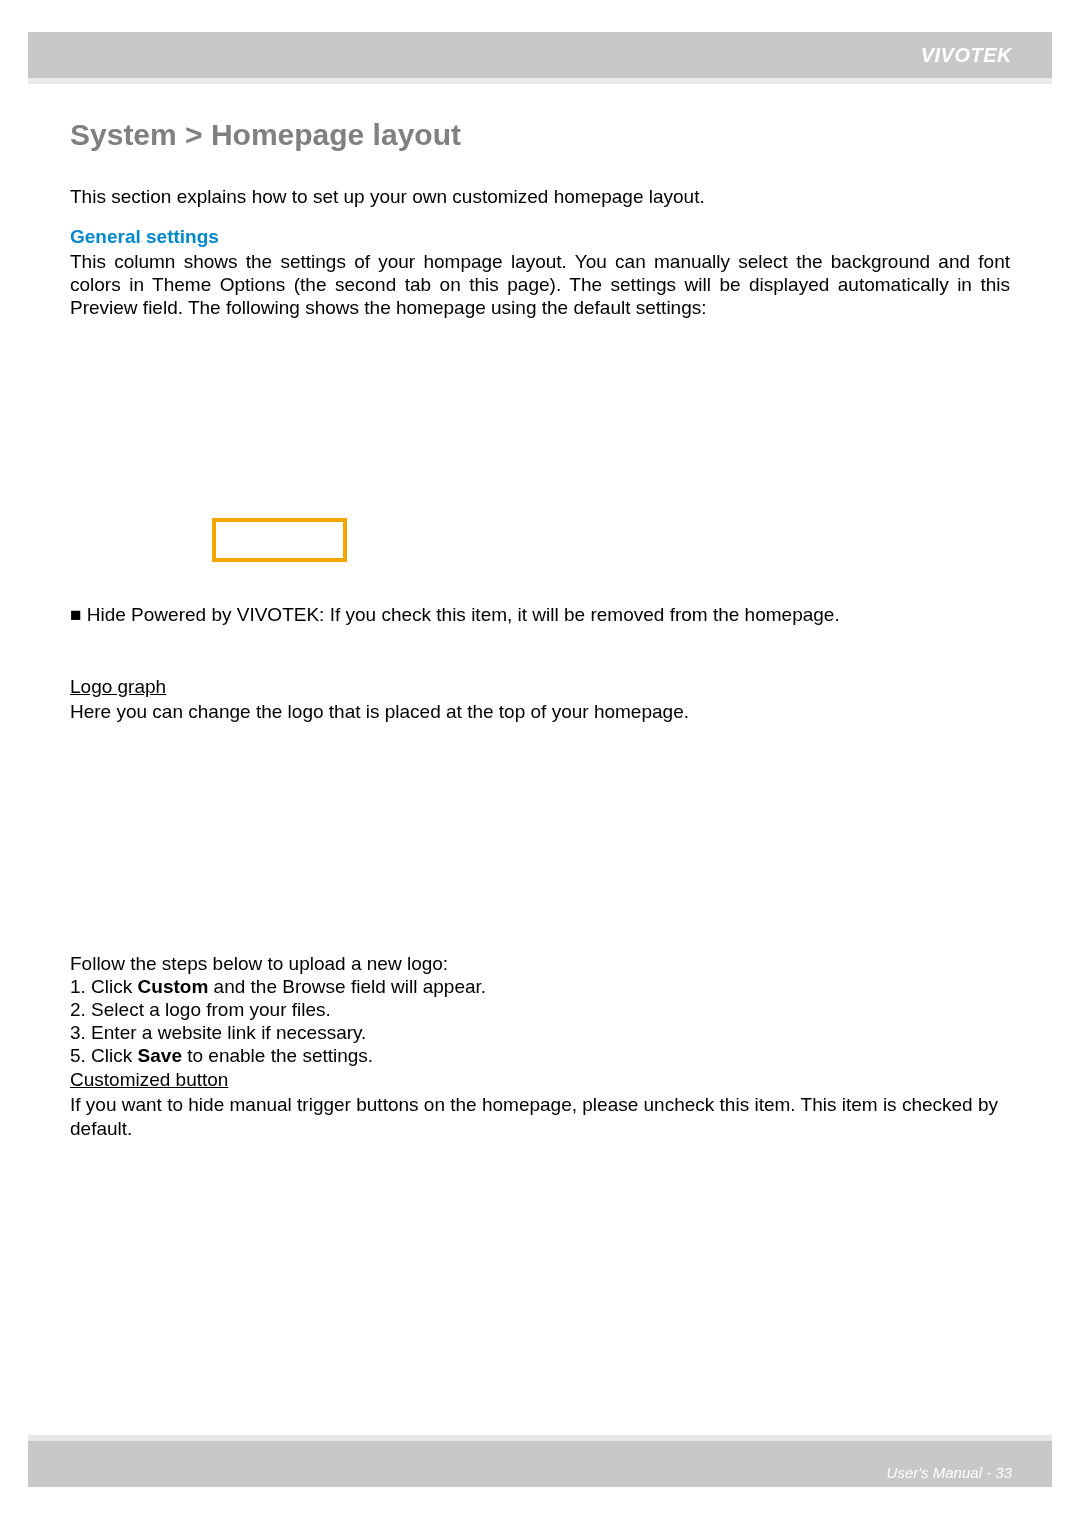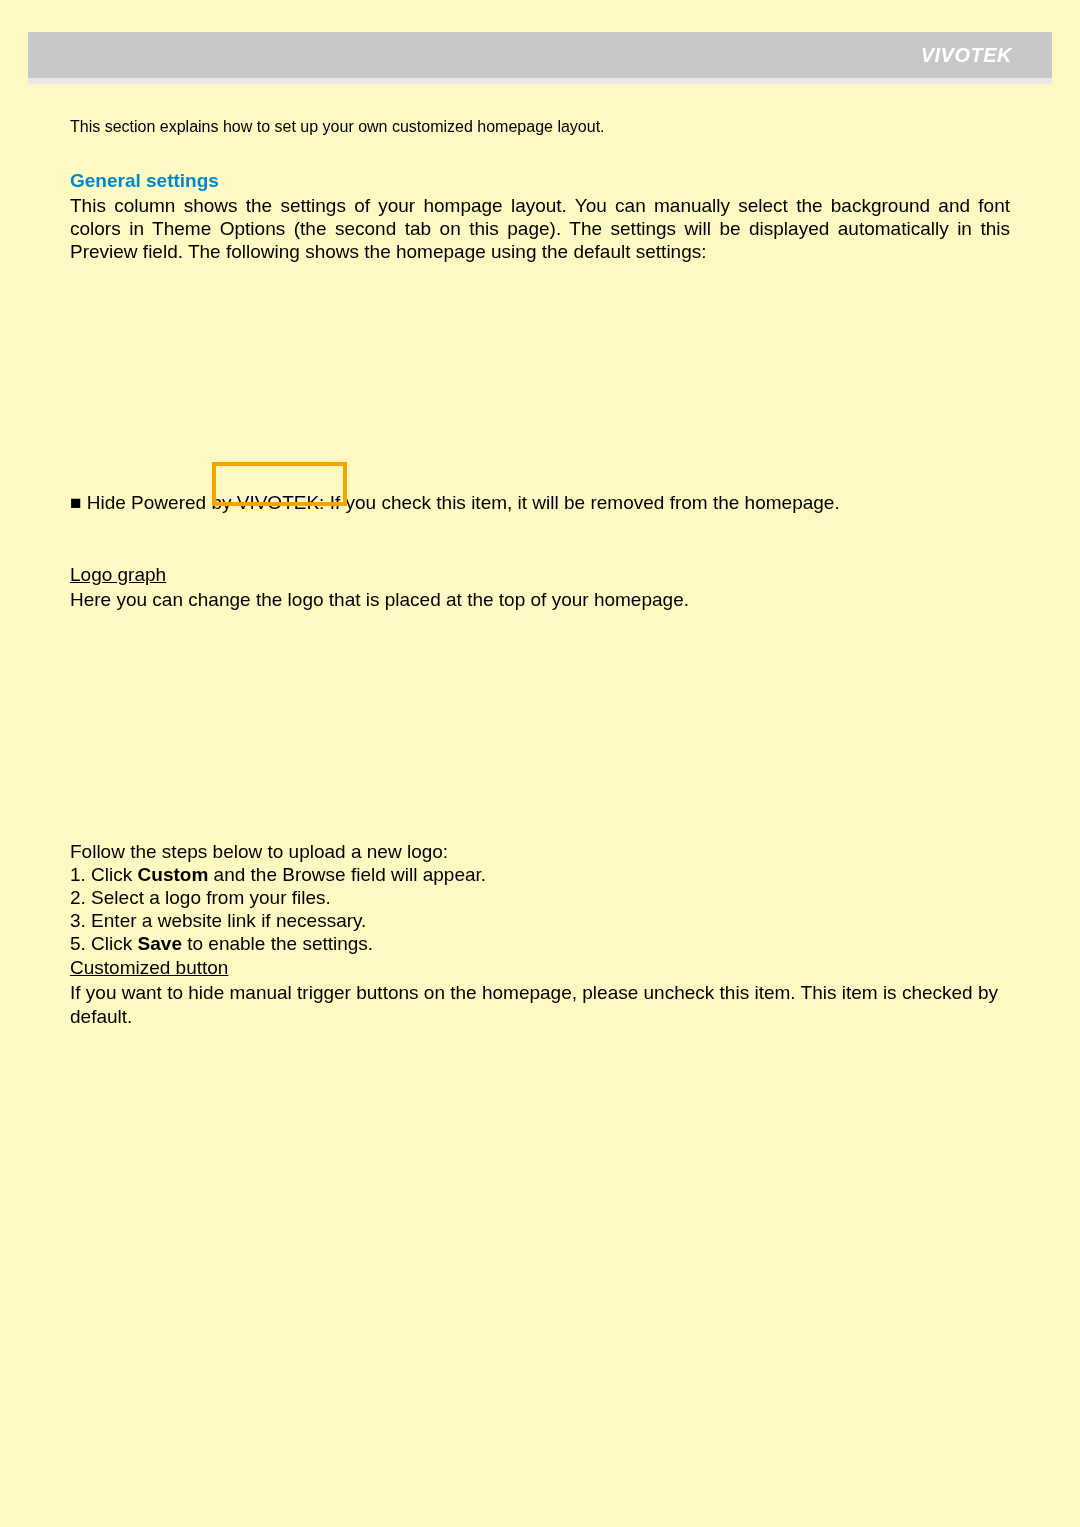--- a/index.html
+++ b/index.html
@@ -1,21 +1,21 @@
 <!DOCTYPE html>
 <html><head>
 <meta charset="utf-8">
 <style>
   * { margin: 0; padding: 0; box-sizing: border-box; }
   html, body { width: 1080px; height: 1527px; font-family: Arial, Helvetica, sans-serif; background: #c8c8c8; }
   .page {
     position: relative;
     width: 1080px;
     height: 1527px;
-    background: #fef9c3;
+    background: #ffffff;
   }
   .header-band {
     position: absolute;
     top: 32px;
     left: 28px;
     right: 28px;
     height: 52px;
     background: #c8c8c8;
     border-bottom: 6px solid #e9e9ea;
     display: flex;
@@ -36,23 +36,23 @@
     left: 70px;
     right: 70px;
   }
   .page-title {
     color: #808080;
     font-size: 30px;
     font-weight: bold;
     margin-bottom: 34px;
   }
   .intro {
-    font-size: 16px;
+    font-size: 19px;
     color: #000;
-    margin-bottom: 34px;
+    margin-bottom: 18px;
   }
   .section-heading {
     color: #0088cc;
     font-weight: bold;
     font-size: 19px;
     margin-bottom: 2px;
   }
   .section-body {
     font-size: 19px;
     color: #000;
@@ -69,20 +69,21 @@
     left: 142px;
     top: 190px;
     width: 135px;
     height: 44px;
     border: 4px solid #f6a400;
     background: transparent;
   }
   .bullet-line {
     font-size: 19px;
     color: #000;
+    margin-top: 56px;
     margin-bottom: 50px;
   }
   .subhead {
     font-size: 19px;
     color: #000;
     text-decoration: underline;
     margin-bottom: 2px;
   }
   .para {
     font-size: 19px;
@@ -128,20 +129,21 @@
 <body>
 
 <div class="page">
 
   <div class="header-band">
     <span class="brand">VIVOTEK</span>
   </div>
 
   <div class="content">
 
+    <h1 class="page-title">System &gt; Homepage layout</h1>
 
     <p class="intro">This section explains how to set up your own customized homepage layout.</p>
 
     <div class="section-heading">General settings</div>
     <p class="section-body">This column shows the settings of your hompage layout. You can manually select the background and font colors in Theme Options (the second tab on this page). The settings will be displayed automatically in this Preview field. The following shows the homepage using the default settings:</p>
 
     <div class="preview-area">
       <div class="orange-box"></div>
     </div>
 
@@ -166,14 +168,17 @@
       <li>
         <span>5. Click </span><span class="step-bold">Save</span><span> to enable the settings.</span>
       </li>
     </ul>
 
     <div class="subhead">Customized button</div>
     <p class="para">If you want to hide manual trigger buttons on the homepage, please uncheck this item. This item is checked by default.</p>
 
   </div>
 
+  <div class="footer-band">
+    <span class="footer-text">User's Manual - 33</span>
+  </div>
 
 </div>
 
 </body></html>

